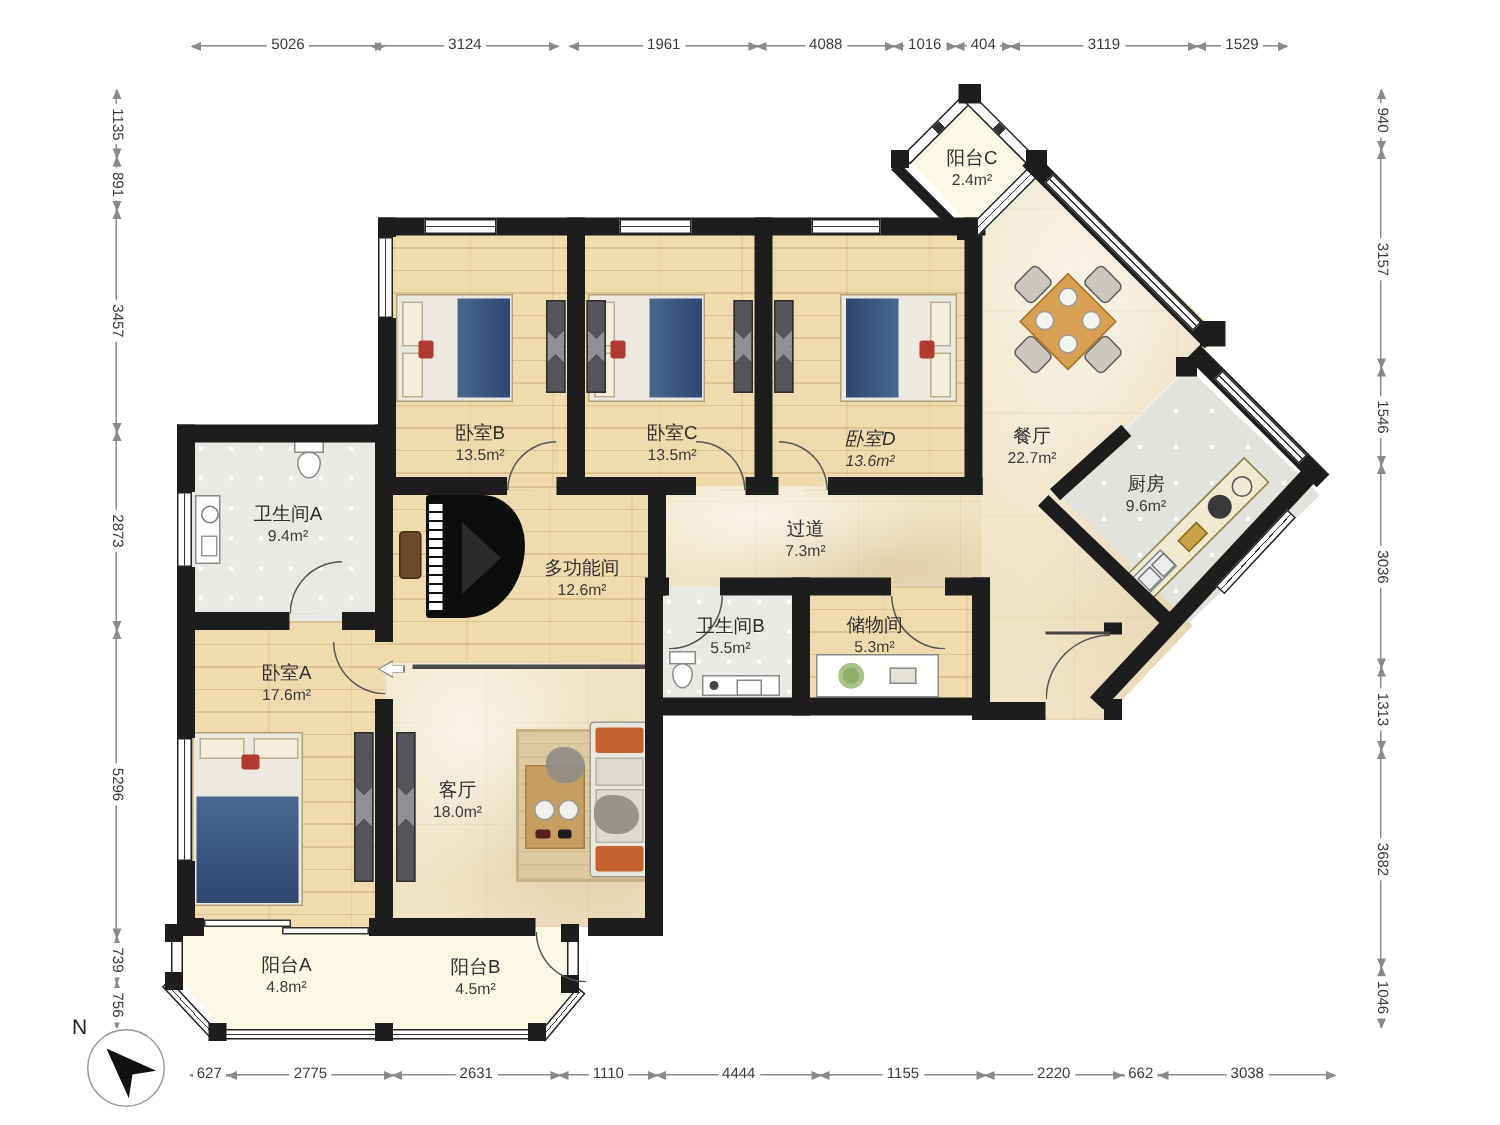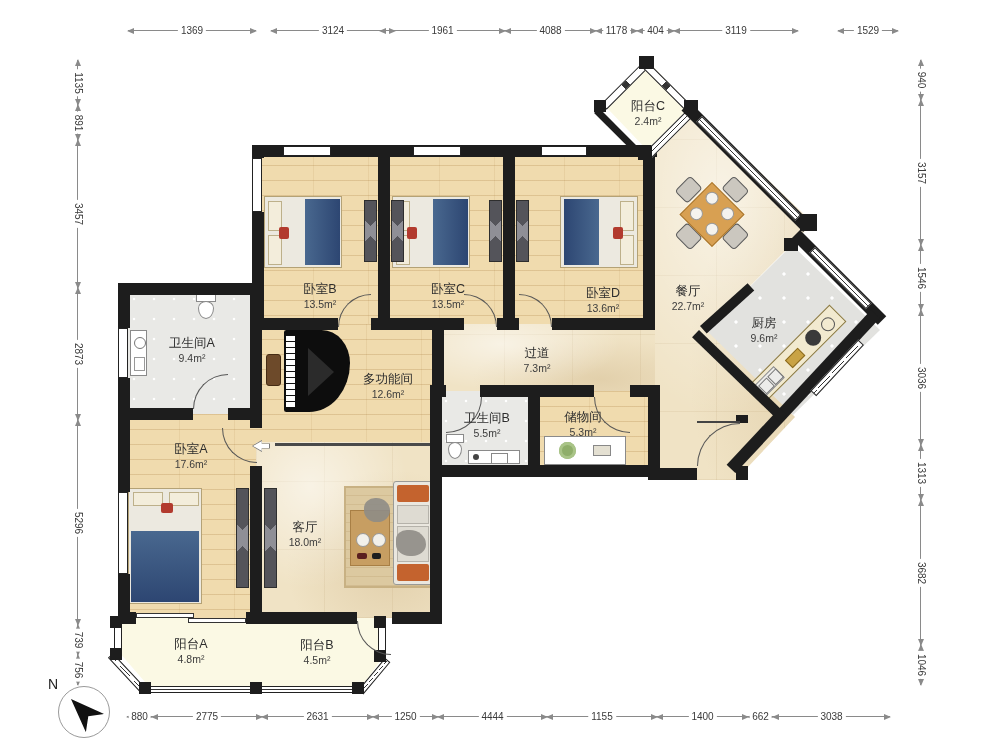--- a/index.html
+++ b/index.html
@@ -286,21 +286,21 @@
   <div class="arc" style="left:357px;top:621px;width:34px;height:34px;border-left:1.4px solid #555;border-bottom:1.4px solid #555;border-bottom-left-radius:100%;"></div>
 
   <div class="rlabel" style="left:320px;top:296px;">
     <div class="nm">卧室B</div>
       <div class="ar">13.5m²</div>
   </div>
   <div class="rlabel" style="left:448px;top:296px;">
     <div class="nm">卧室C</div>
       <div class="ar">13.5m²</div>
   </div>
-  <div class="rlabel" style="left:603px;top:300px;">
+  <div class="rlabel" style="left:580px;top:300px;font-style:italic;">
     <div class="nm">卧室D</div>
       <div class="ar">13.6m²</div>
   </div>
   <div class="rlabel" style="left:648px;top:113px;">
     <div class="nm">阳台C</div>
       <div class="ar">2.4m²</div>
   </div>
   <div class="rlabel" style="left:688px;top:298px;">
     <div class="nm">餐厅</div>
       <div class="ar">22.7m²</div>
@@ -348,91 +348,91 @@
 
   <div class="abs" style="left:46px;top:676px;width:66px;height:66px;">
     <div class="abs" style="left:12px;top:10px;width:50px;height:50px;border:1px solid #9a9a9a;border-radius:50%;"></div>
     <div class="abs" style="left:2px;top:0px;font-size:14px;color:#222;">N</div>
     <div class="abs" style="left:20px;top:18px;width:34px;height:34px;transform:rotate(-45deg);background:#111;clip-path:polygon(50% 0,88% 100%,50% 72%,12% 100%);"></div>
   </div>
 
 <div class="dim-h" style="left: 128px; width: 128px; top: 30px;">
       <i class="a1"></i>
       <i class="a2"></i>
-      <span>1369</span>
-    </div>
-    <div class="dim-h" style="left: 271px; width: 124px; top: 30px;">
+      <span>5026</span>
+    </div>
+    <div class="dim-h" style="left: 248px; width: 124px; top: 30px;">
       <i class="a1"></i>
       <i class="a2"></i>
       <span>3124</span>
     </div>
     <div class="dim-h" style="left: 380px; width: 125px; top: 30px;">
       <i class="a1"></i>
       <i class="a2"></i>
       <span>1961</span>
     </div>
     <div class="dim-h" style="left: 505px; width: 91px; top: 30px;">
       <i class="a1"></i>
       <i class="a2"></i>
       <span>4088</span>
     </div>
     <div class="dim-h" style="left: 596px; width: 41px; top: 30px;">
       <i class="a1"></i>
       <i class="a2"></i>
-      <span>1178</span>
+      <span>1016</span>
     </div>
     <div class="dim-h" style="left: 637px; width: 37px; top: 30px;">
       <i class="a1"></i>
       <i class="a2"></i>
       <span>404</span>
     </div>
     <div class="dim-h" style="left: 674px; width: 124px; top: 30px;">
       <i class="a1"></i>
       <i class="a2"></i>
       <span>3119</span>
     </div>
-    <div class="dim-h" style="left: 838px; width: 60px; top: 30px; text-align: center;">
+    <div class="dim-h" style="left: 798px; width: 60px; top: 30px; text-align: center;">
       <i class="a1"></i>
       <i class="a2"></i>
       <span>1529</span>
     </div>
     <div class="dim-h" style="left: 127px; width: 25px; top: 716px;">
       <i class="a1"></i>
       <i class="a2"></i>
-      <span>880</span>
+      <span>627</span>
     </div>
     <div class="dim-h" style="left: 152px; width: 110px; top: 716px;">
       <i class="a1"></i>
       <i class="a2"></i>
       <span>2775</span>
     </div>
     <div class="dim-h" style="left: 262px; width: 111px; top: 716px;">
       <i class="a1"></i>
       <i class="a2"></i>
       <span>2631</span>
     </div>
     <div class="dim-h" style="left: 373px; width: 65px; top: 716px;">
       <i class="a1"></i>
       <i class="a2"></i>
-      <span>1250</span>
+      <span>1110</span>
     </div>
     <div class="dim-h" style="left: 438px; width: 109px; top: 716px;">
       <i class="a1"></i>
       <i class="a2"></i>
       <span>4444</span>
     </div>
     <div class="dim-h" style="left: 547px; width: 110px; top: 716px;">
       <i class="a1"></i>
       <i class="a2"></i>
       <span>1155</span>
     </div>
     <div class="dim-h" style="left: 657px; width: 91px; top: 716px;">
       <i class="a1"></i>
       <i class="a2"></i>
-      <span>1400</span>
+      <span>2220</span>
     </div>
     <div class="dim-h" style="left: 748px; width: 25px; top: 716px;">
       <i class="a1"></i>
       <i class="a2"></i>
       <span>662</span>
     </div>
     <div class="dim-h" style="left: 773px; width: 117px; top: 716px;">
       <i class="a1"></i>
       <i class="a2"></i>
       <span>3038</span>

